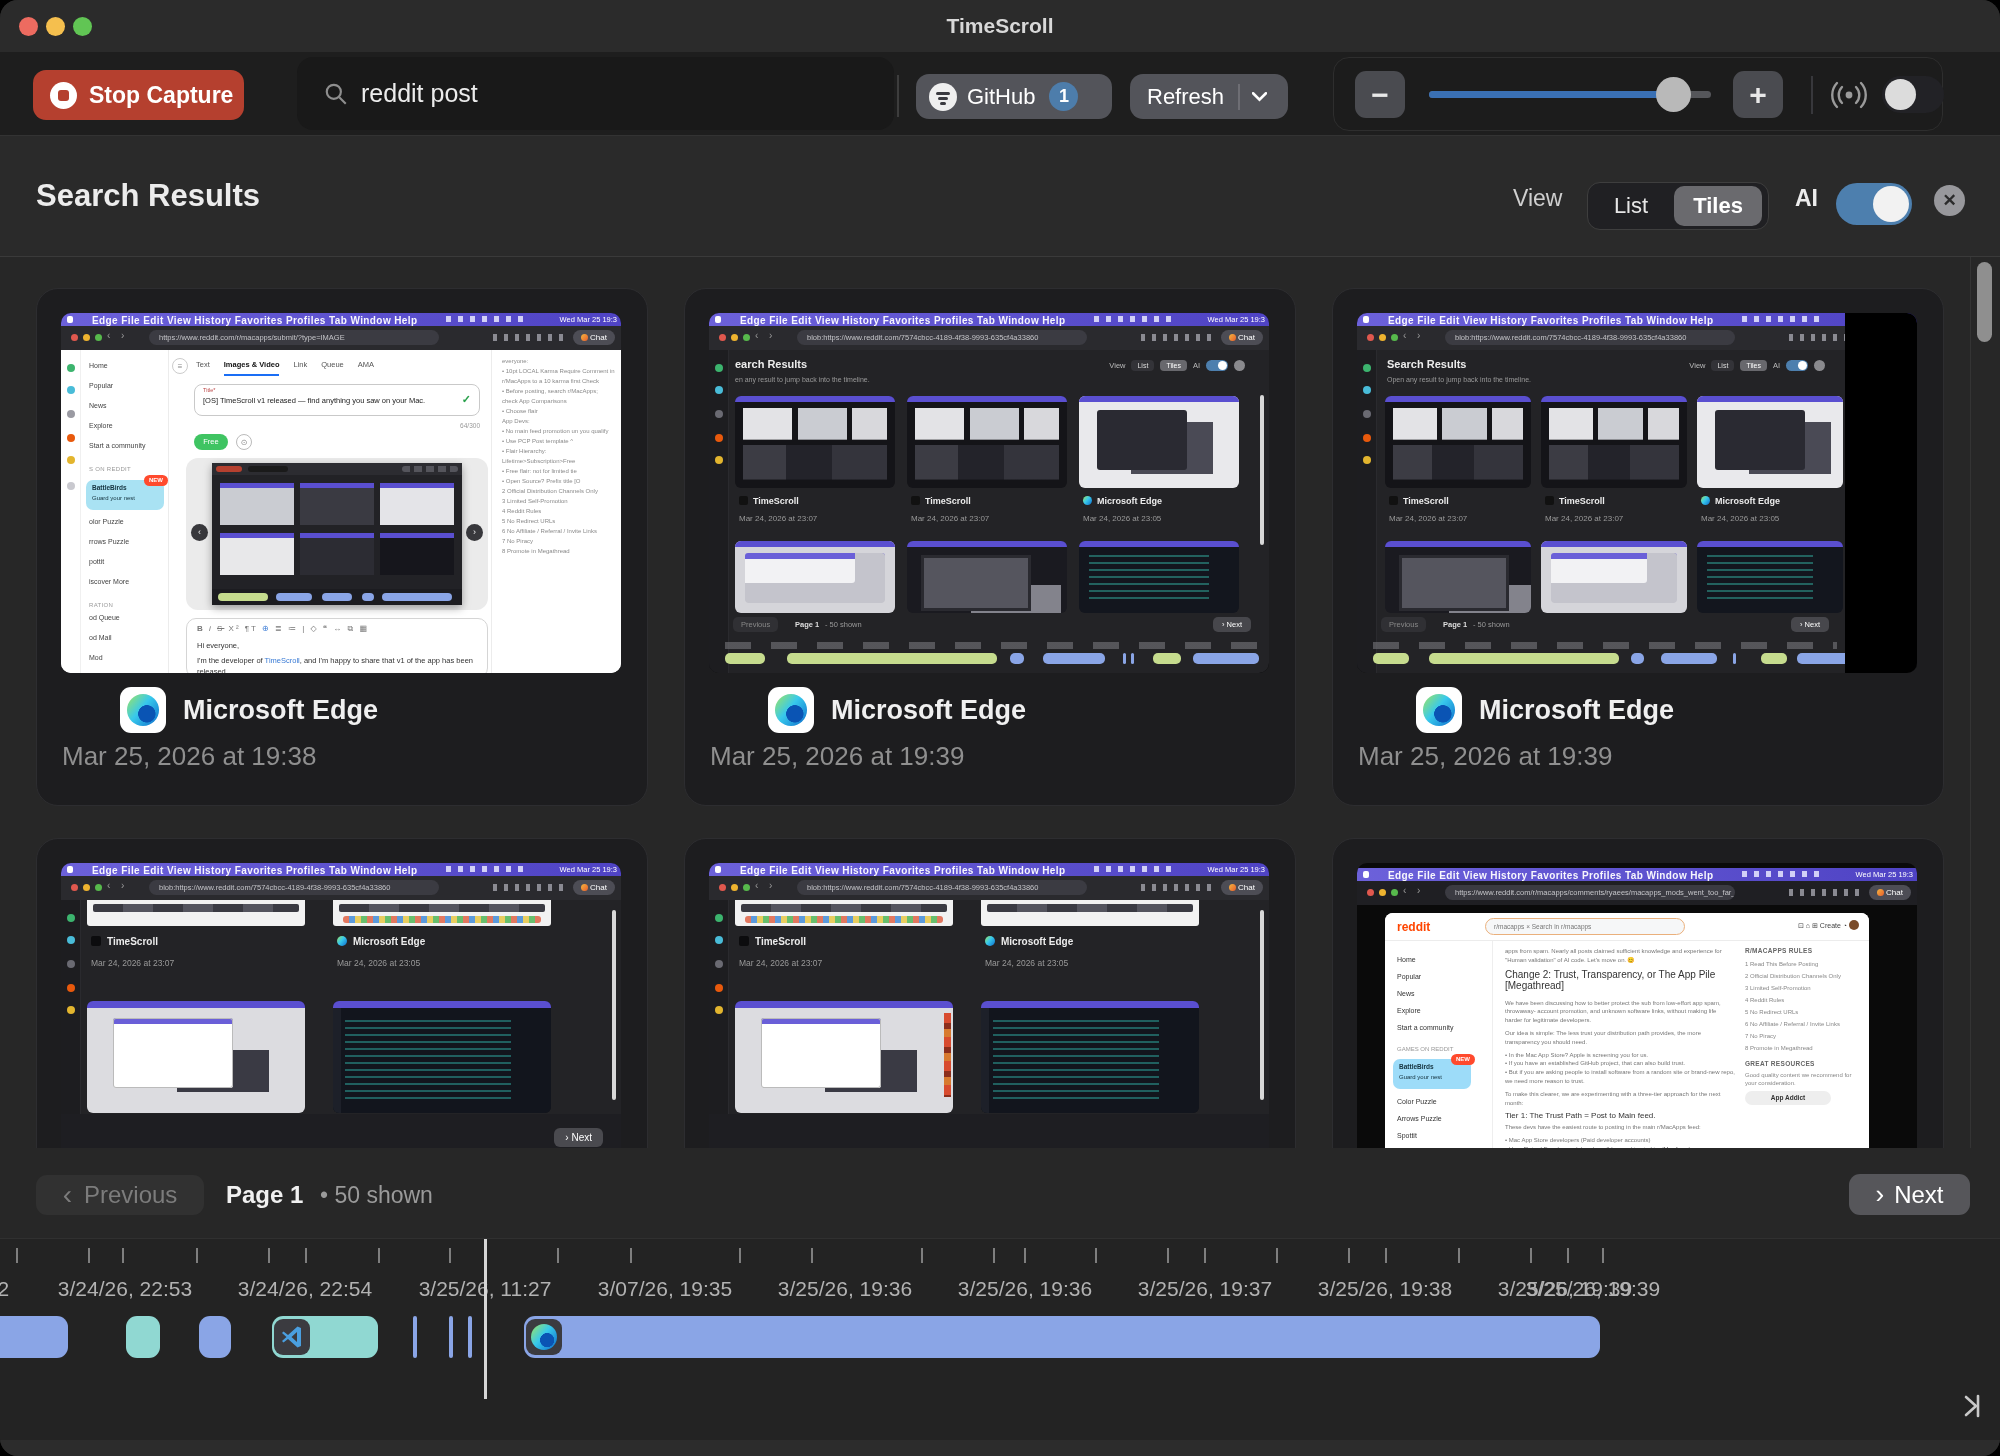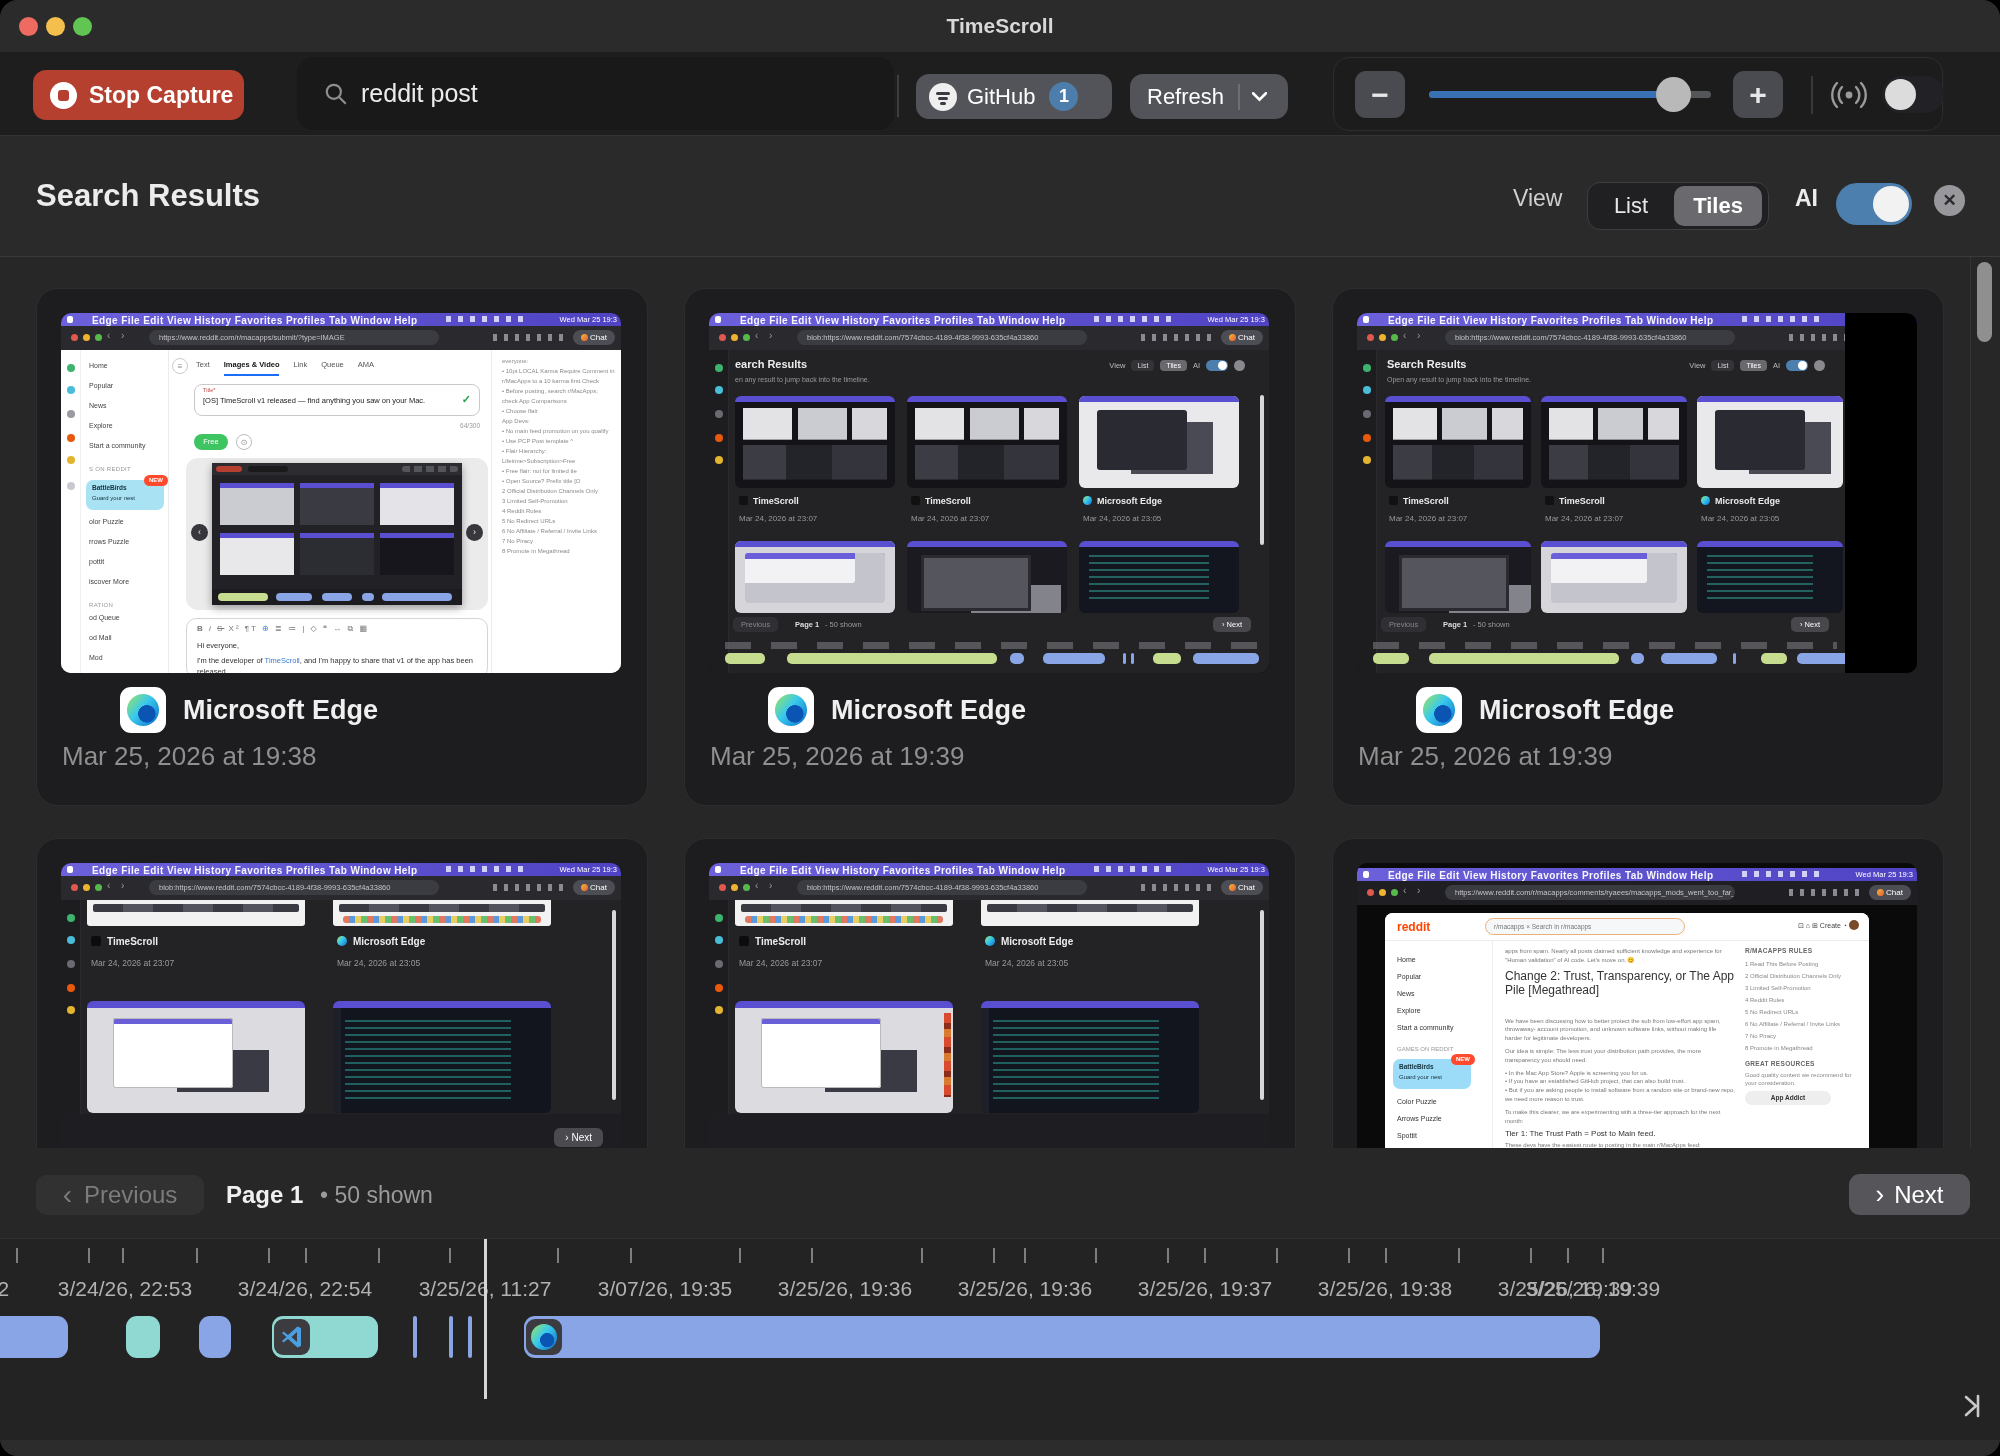--- a/index.html
+++ b/index.html
@@ -172,21 +172,21 @@
 .rwin{position:absolute;left:28px;top:8px;width:484px;height:290px;background:#fff;border-radius:8px;overflow:hidden;}
 .rhead{position:absolute;left:0;top:0;right:0;height:28px;border-bottom:1px solid #ececec;background:#fff;}
 .rlogo{position:absolute;left:12px;top:7px;color:#ff4500;font-size:12px;font-weight:bold;}
 .rsearch{position:absolute;left:100px;top:5px;width:200px;height:17px;border-radius:9px;border:1px solid #eab07c;background:#f6f7f8;color:#777;font-size:6.5px;line-height:16px;padding-left:8px;overflow:hidden;white-space:nowrap;}
 .rright{position:absolute;right:10px;top:7px;color:#444;font-size:7px;}
 .rsb2{position:absolute;left:0;top:28px;width:108px;bottom:0;border-right:1px solid #eee;}
 .rsb2 .t{position:absolute;left:12px;font-size:7px;color:#333;white-space:pre-line;line-height:17px;}
 .rsb2 .h{position:absolute;left:12px;font-size:6px;color:#999;}
 .rmain2{position:absolute;left:120px;top:34px;width:230px;bottom:0;}
 .rmain2 .p{font-size:6px;line-height:8.8px;color:#777;white-space:pre-line;margin-bottom:4px;}
-.rmain2 .hd{font-size:12px;color:#333;margin:3px 0 20px;}
+.rmain2 .hd{font-size:10px;color:#333;margin:3px 0 8px;}
 .rmain2 .hd2{font-size:8px;color:#333;margin:3px 0 3px;}
 .rrb{position:absolute;left:360px;top:34px;width:112px;bottom:0;}
 .rrb .ttl{font-size:6.5px;color:#666;font-weight:bold;letter-spacing:.3px;margin-bottom:4px;}
 .rrb .p{font-size:6px;line-height:12px;color:#888;white-space:pre-line;}
 .rrb .pill{margin-top:4px;width:86px;height:14px;border-radius:8px;background:#eee;color:#333;font-size:6.5px;font-weight:bold;text-align:center;line-height:14px;}
 
 #pagebar{position:absolute;left:0;top:1148px;right:0;height:90px;background:#272727;}
 #prevbtn{position:absolute;left:36px;top:27px;width:168px;height:40px;border-radius:11px;background:#313131;color:#7c7c7c;font-size:24px;display:flex;align-items:center;justify-content:center;gap:12px;}
 #pagenum{position:absolute;left:226px;top:33px;color:#f0f0f0;font-size:24px;font-weight:bold;}
 #shownlbl{position:absolute;left:320px;top:34px;color:#9a9a9a;font-size:23px;}

